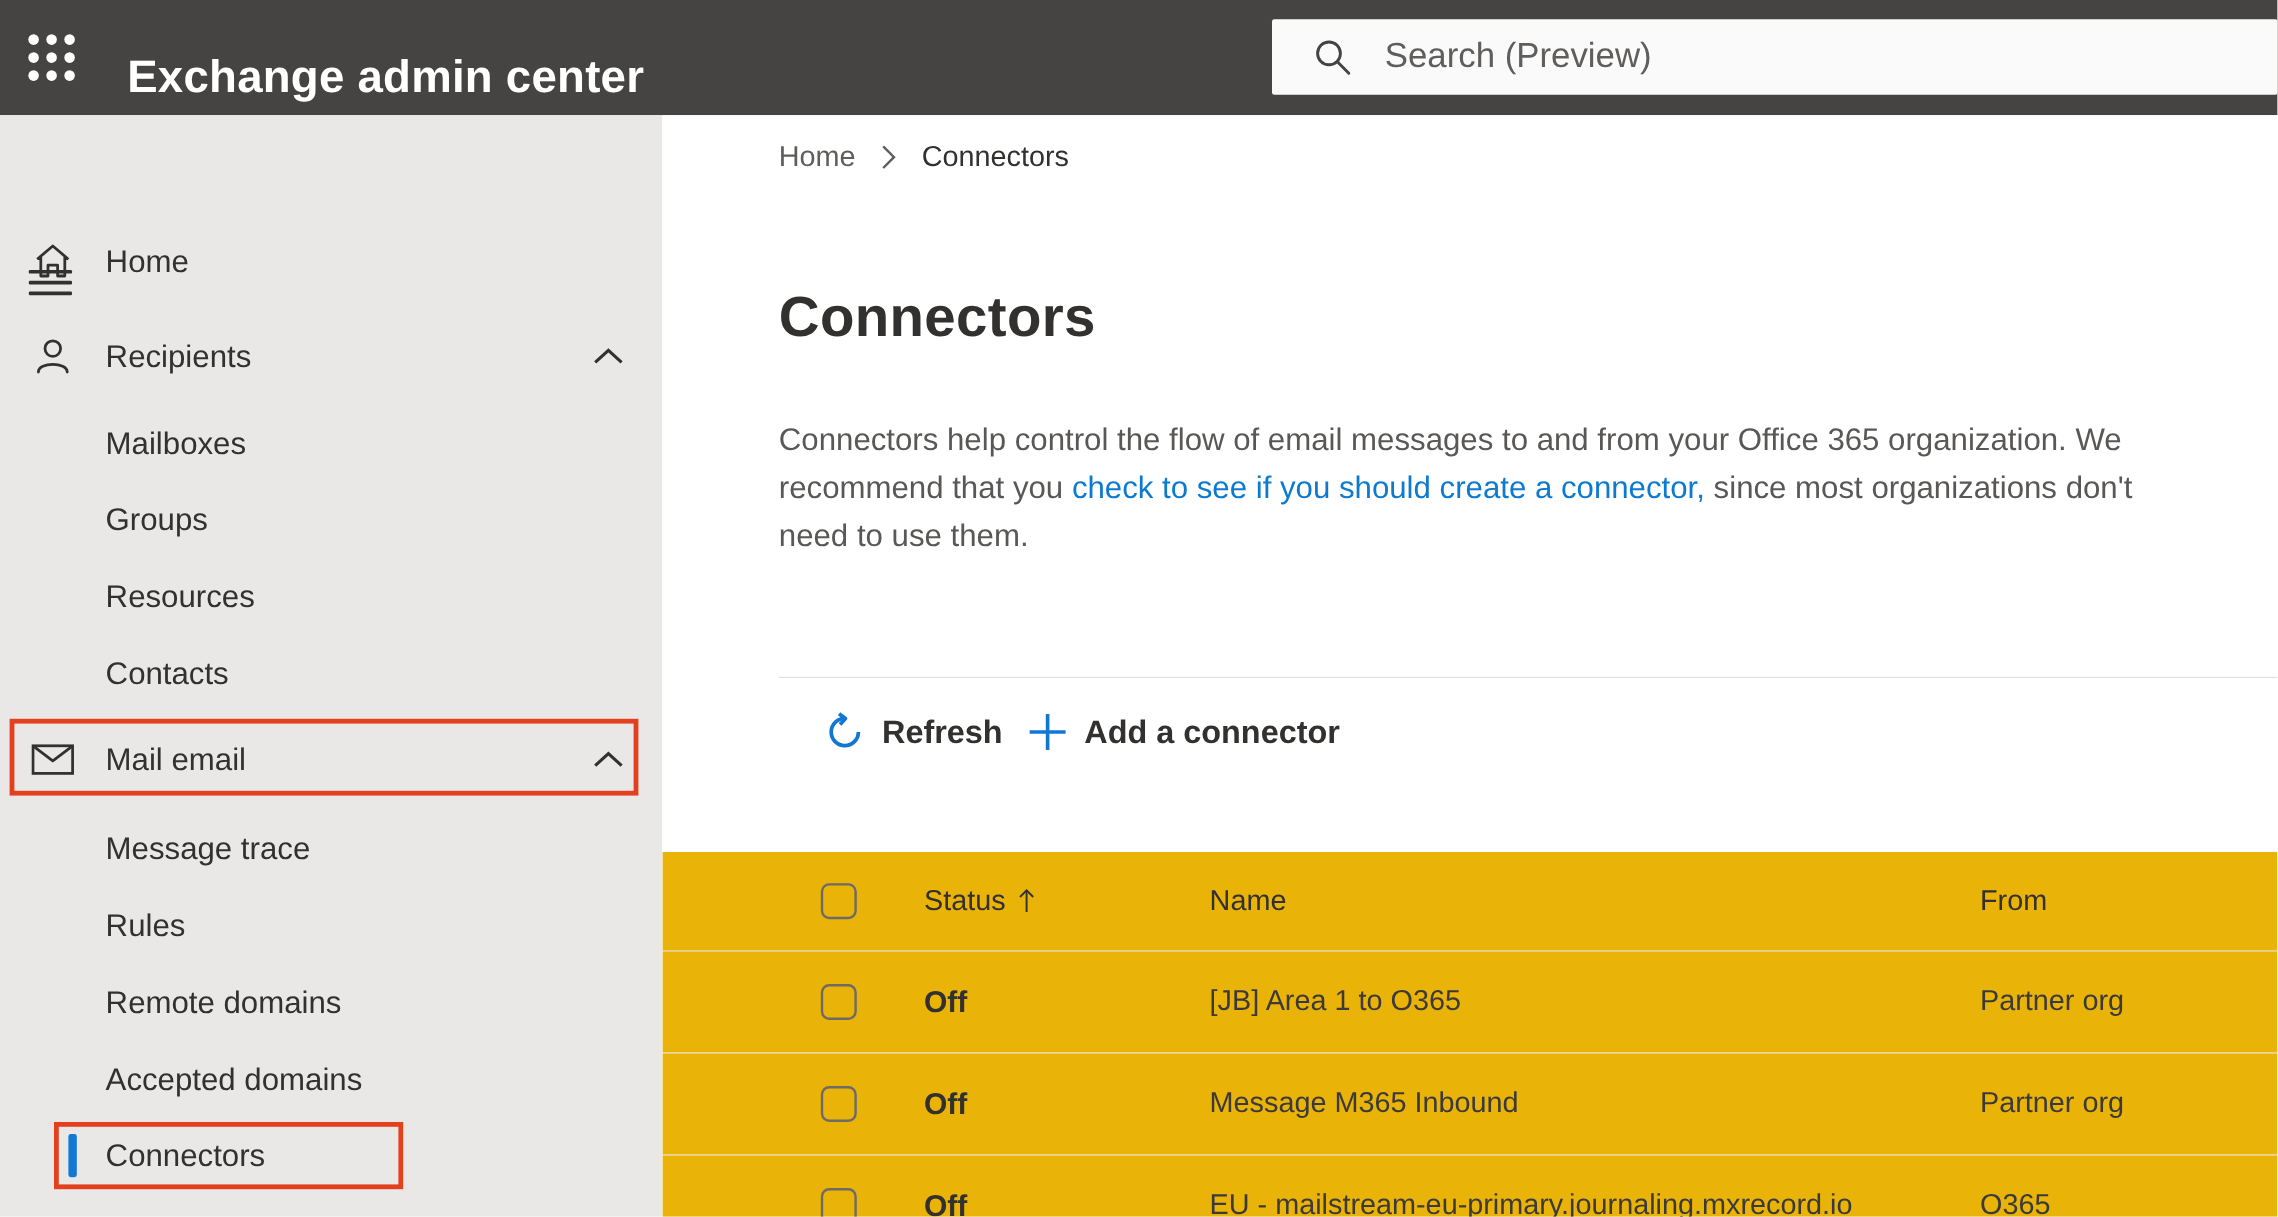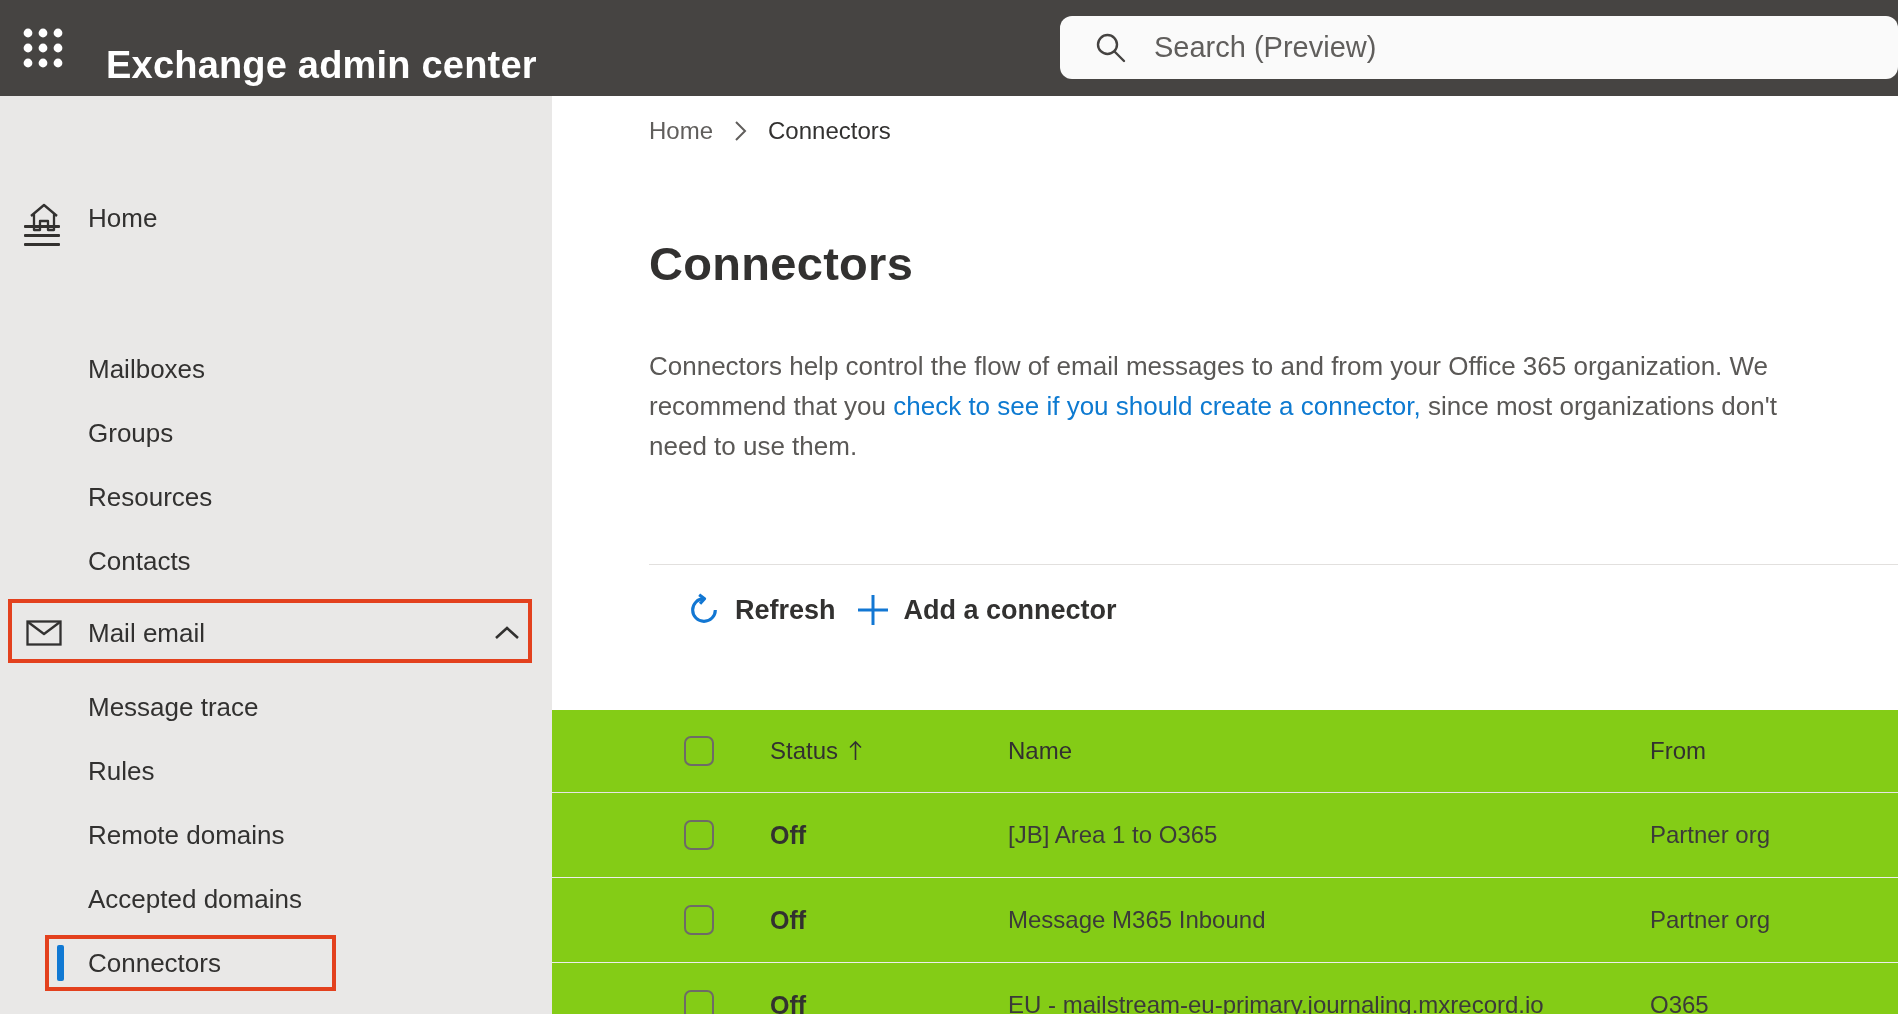--- a/index.html
+++ b/index.html
@@ -6,21 +6,21 @@
   html,body { width:1898px; height:1014px; overflow:hidden; }
   body { font-family:"Liberation Sans","DejaVu Sans",sans-serif; background:#ffffff; color:#323130; }
 
   
   .topbar { position:relative; width:1898px; height:96px; background:#464442; }
   .waffle-btn { position:absolute; left:12px; top:16px; width:62px; height:64px;
     display:flex; align-items:center; justify-content:center; background:transparent; border:none; cursor:pointer; }
   .app-title { position:absolute; left:106px; top:0; height:96px; display:flex; align-items:center;
     color:#ffffff; font-size:38px; font-weight:600; letter-spacing:0.2px;margin-top:17px; }
   .searchbox { position:absolute; left:1060px; right:0; top:16px; height:63px; background:#fafafa;
-    border-radius:12px; display:flex; align-items:center; padding-left:34px; }
+    border-radius:2px; display:flex; align-items:center; padding-left:34px; }
   .searchbox svg { flex:0 0 auto; }
   .search-input { border:none; outline:none; background:transparent; margin-left:26px; width:600px;
     font-family:inherit; font-size:29px; color:#323130; }
   .search-input::placeholder { color:#605e5c; opacity:1; }
 
   
   .shell { display:flex; width:1898px; height:918px; }
   .sidebar { position:relative; width:552px; height:918px; background:#e9e8e7; flex:0 0 auto; }
   .main { position:relative; flex:1; height:918px; background:#ffffff; overflow:hidden; }
 
@@ -43,21 +43,21 @@
   .page-desc { position:absolute; left:97px; top:250px; width:1240px; font-size:26px; line-height:40px; color:#5a5856; }
   .page-desc a { color:#0d7ad1; text-decoration:none; cursor:pointer; }
   .divider { position:absolute; left:97px; right:0; top:468px; height:1px; background:#e2e0de; }
 
   .toolbar { position:absolute; left:97px; top:484px; height:60px; display:flex; align-items:center; }
   .tool-btn { display:flex; align-items:center; background:transparent; border:none; cursor:pointer;
     font-family:inherit; font-size:27px; font-weight:600; color:#323130; padding:6px 10px; }
   .tool-btn .tbicon { display:flex; align-items:center; justify-content:center; margin-right:14px; }
   .refresh-btn { margin-left:28px; }
 
-  .tablehead, .trow { position:absolute; left:0; right:0; display:flex; align-items:center; padding-left:132px; background:#84cc16; }
+  .tablehead, .trow { position:absolute; left:0; right:0; display:flex; align-items:center; padding-left:132px; background:#eab308; }
   .tablehead { top:614px; height:83px; border-bottom:1px solid #e7e5e3; font-size:24px; color:#323130; }
   .trow { height:85px; border-bottom:1px solid #ededec; cursor:pointer; }
   .row-0 { top:697px; } .row-1 { top:782px; } .row-2 { top:867px; }
   .col-check { width:86px; display:flex; align-items:center; }
   .col-status { width:238px; display:flex; align-items:center; gap:10px; }
   .col-name { width:642px; }
   .col-from { flex:1; }
   .cell-status { font-size:25px; font-weight:600; color:#323130; }
   .cell-name, .cell-from { font-size:24px; color:#3b3a39; white-space:nowrap; }
   .checkbox { width:30px; height:30px; border:2px solid #6e6a67; border-radius:7px; background:transparent; cursor:pointer; }
@@ -103,20 +103,34 @@
 
     <div class="nav-item" style="top:90px">
       <span class="nav-icon">
         <svg width="34" height="34" viewBox="0 0 34 34">
             <path d="M4 15 L17 4 L30 15 M7 13 V29 H13 V20 H21 V29 H27 V13" fill="none" stroke="#323130" stroke-width="2.3" stroke-linejoin="round"></path>
           </svg>
       </span>
       <span class="nav-label">Home</span>
     </div>
 
+    <div class="nav-item" style="top:169px">
+      <span class="nav-icon">
+        <svg width="34" height="34" viewBox="0 0 34 34">
+            <circle cx="17" cy="10.5" r="6.5" fill="none" stroke="#323130" stroke-width="2.3"></circle>
+        <path d="M5 30 C5 21.5 29 21.5 29 30" fill="none" stroke="#323130" stroke-width="2.3" stroke-linecap="round"></path>
+          </svg>
+      </span>
+      <span class="nav-label">Recipients</span>
+      <span class="nav-chevron">
+        <svg width="28" height="18" viewBox="0 0 28 18">
+            <polyline points="3,14 14,4 25,14" fill="none" stroke="#323130" stroke-width="2.6"></polyline>
+          </svg>
+      </span>
+    </div>
 
     <div class="nav-item" style="top:241px">
       <span class="nav-label">Mailboxes</span>
     </div>
     <div class="nav-item" style="top:369px">
       <span class="nav-label">Resources</span>
     </div>
     <div class="nav-item" style="top:305px">
       <span class="nav-label">Groups</span>
     </div>

